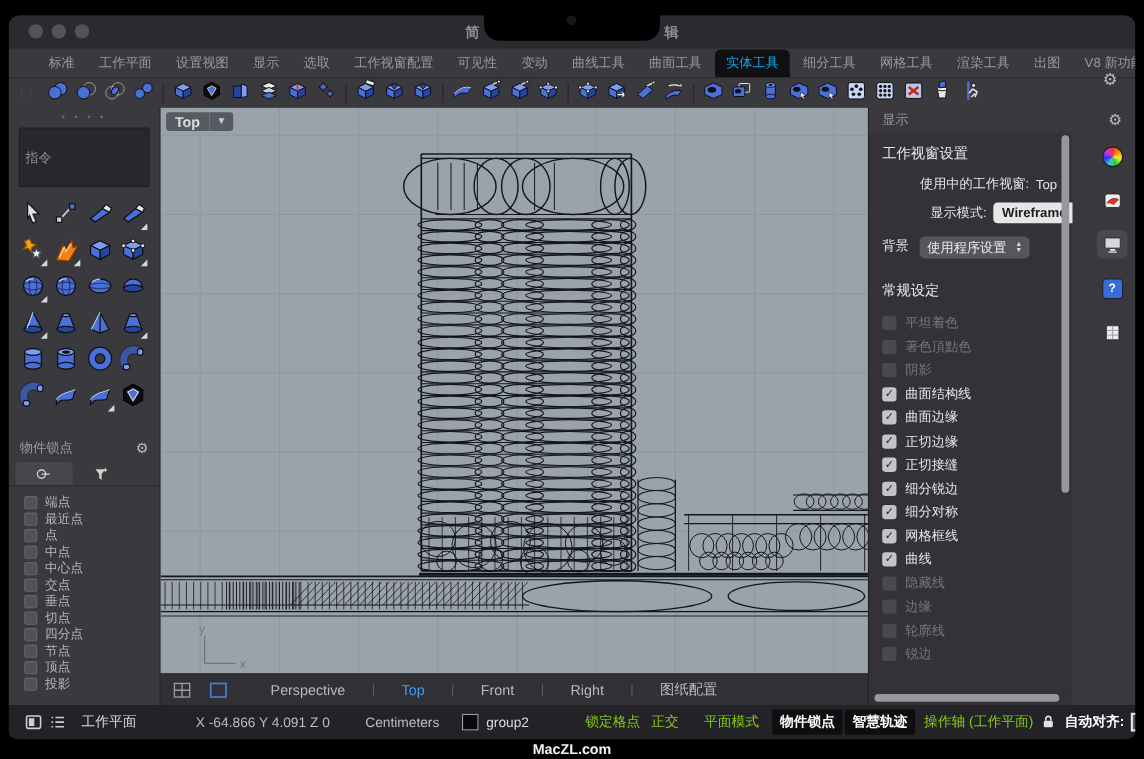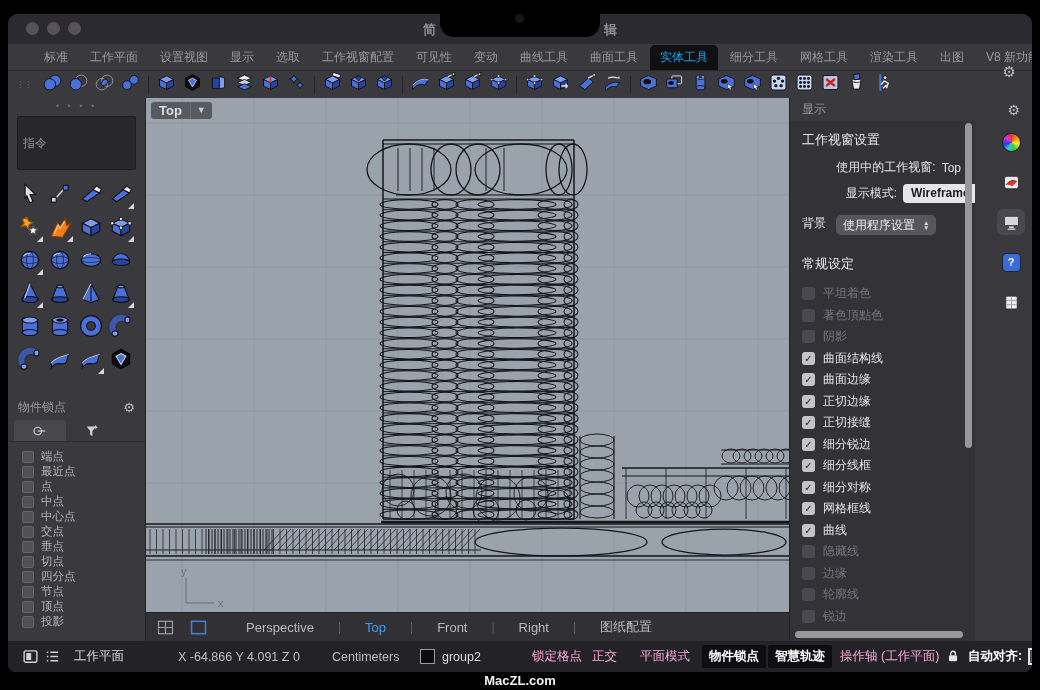--- a/index.html
+++ b/index.html
@@ -92,21 +92,21 @@
   .rstrip{width:42px;background:#39383d;display:flex;flex-direction:column;align-items:center;padding-top:8px;gap:14px;flex:0 0 auto;}
   .rs-item{width:28px;height:26px;display:flex;align-items:center;justify-content:center;border-radius:6px;}
   .rs-item.active{background:#49484e;}
   .cwheel{width:17px;height:17px;border-radius:50%;
           background:conic-gradient(#e33,#e90,#ee3,#3c3,#3cc,#33e,#c3e,#e33);border:1px solid #222;}
   .help-sq{width:17px;height:17px;background:#3a6bd6;border-radius:4px;color:#fff;font-size:11px;font-weight:bold;
            display:flex;align-items:center;justify-content:center;border:1px solid #223;}
   
   .statusbar{height:31px;background:#232226;position:relative;flex:0 0 auto;font-size:12.5px;}
   .sb{position:absolute;top:0;height:31px;display:flex;align-items:center;white-space:nowrap;}
-  .sb-dim{color:#f9a8d4;}
+  .sb-dim{color:#84cc16;}
   .sb-mid{color:#bdbdc2;}
   .sb-bright{color:#dcdce0;}
   .sb-toggle{background:#0e0e11;color:#fff;font-weight:bold;padding:3px 7px;border-radius:2px;}
   .swatch{width:13px;height:13px;background:#0a0a0c;border:1.5px solid #9a9aa0;margin-right:7px;}
   .sq-icon{width:13px;height:13px;border:2px solid #e3e3e7;background:#55555a;margin-left:6px;}
   
   .watermark{position:absolute;left:0;right:0;bottom:2px;text-align:center;color:#f2f2f2;
              font-size:13px;font-weight:bold;}
 </style>
 </head>
@@ -1174,24 +1174,20 @@
                 <div class="opt-row checked">
                 <span class="opt-box"></span>
                 <span class="opt-label">正切接缝</span>
               </div>
                 <div class="opt-row checked">
                 <span class="opt-box"></span>
                 <span class="opt-label">细分锐边</span>
               </div>
                 <div class="opt-row checked">
                 <span class="opt-box"></span>
-                <span class="opt-label">细分线框</span>
-              </div>
-                <div class="opt-row checked">
-                <span class="opt-box"></span>
                 <span class="opt-label">细分对称</span>
               </div>
                 <div class="opt-row checked">
                 <span class="opt-box"></span>
                 <span class="opt-label">网格框线</span>
               </div>
                 <div class="opt-row checked">
                 <span class="opt-box"></span>
                 <span class="opt-label">曲线</span>
               </div>

